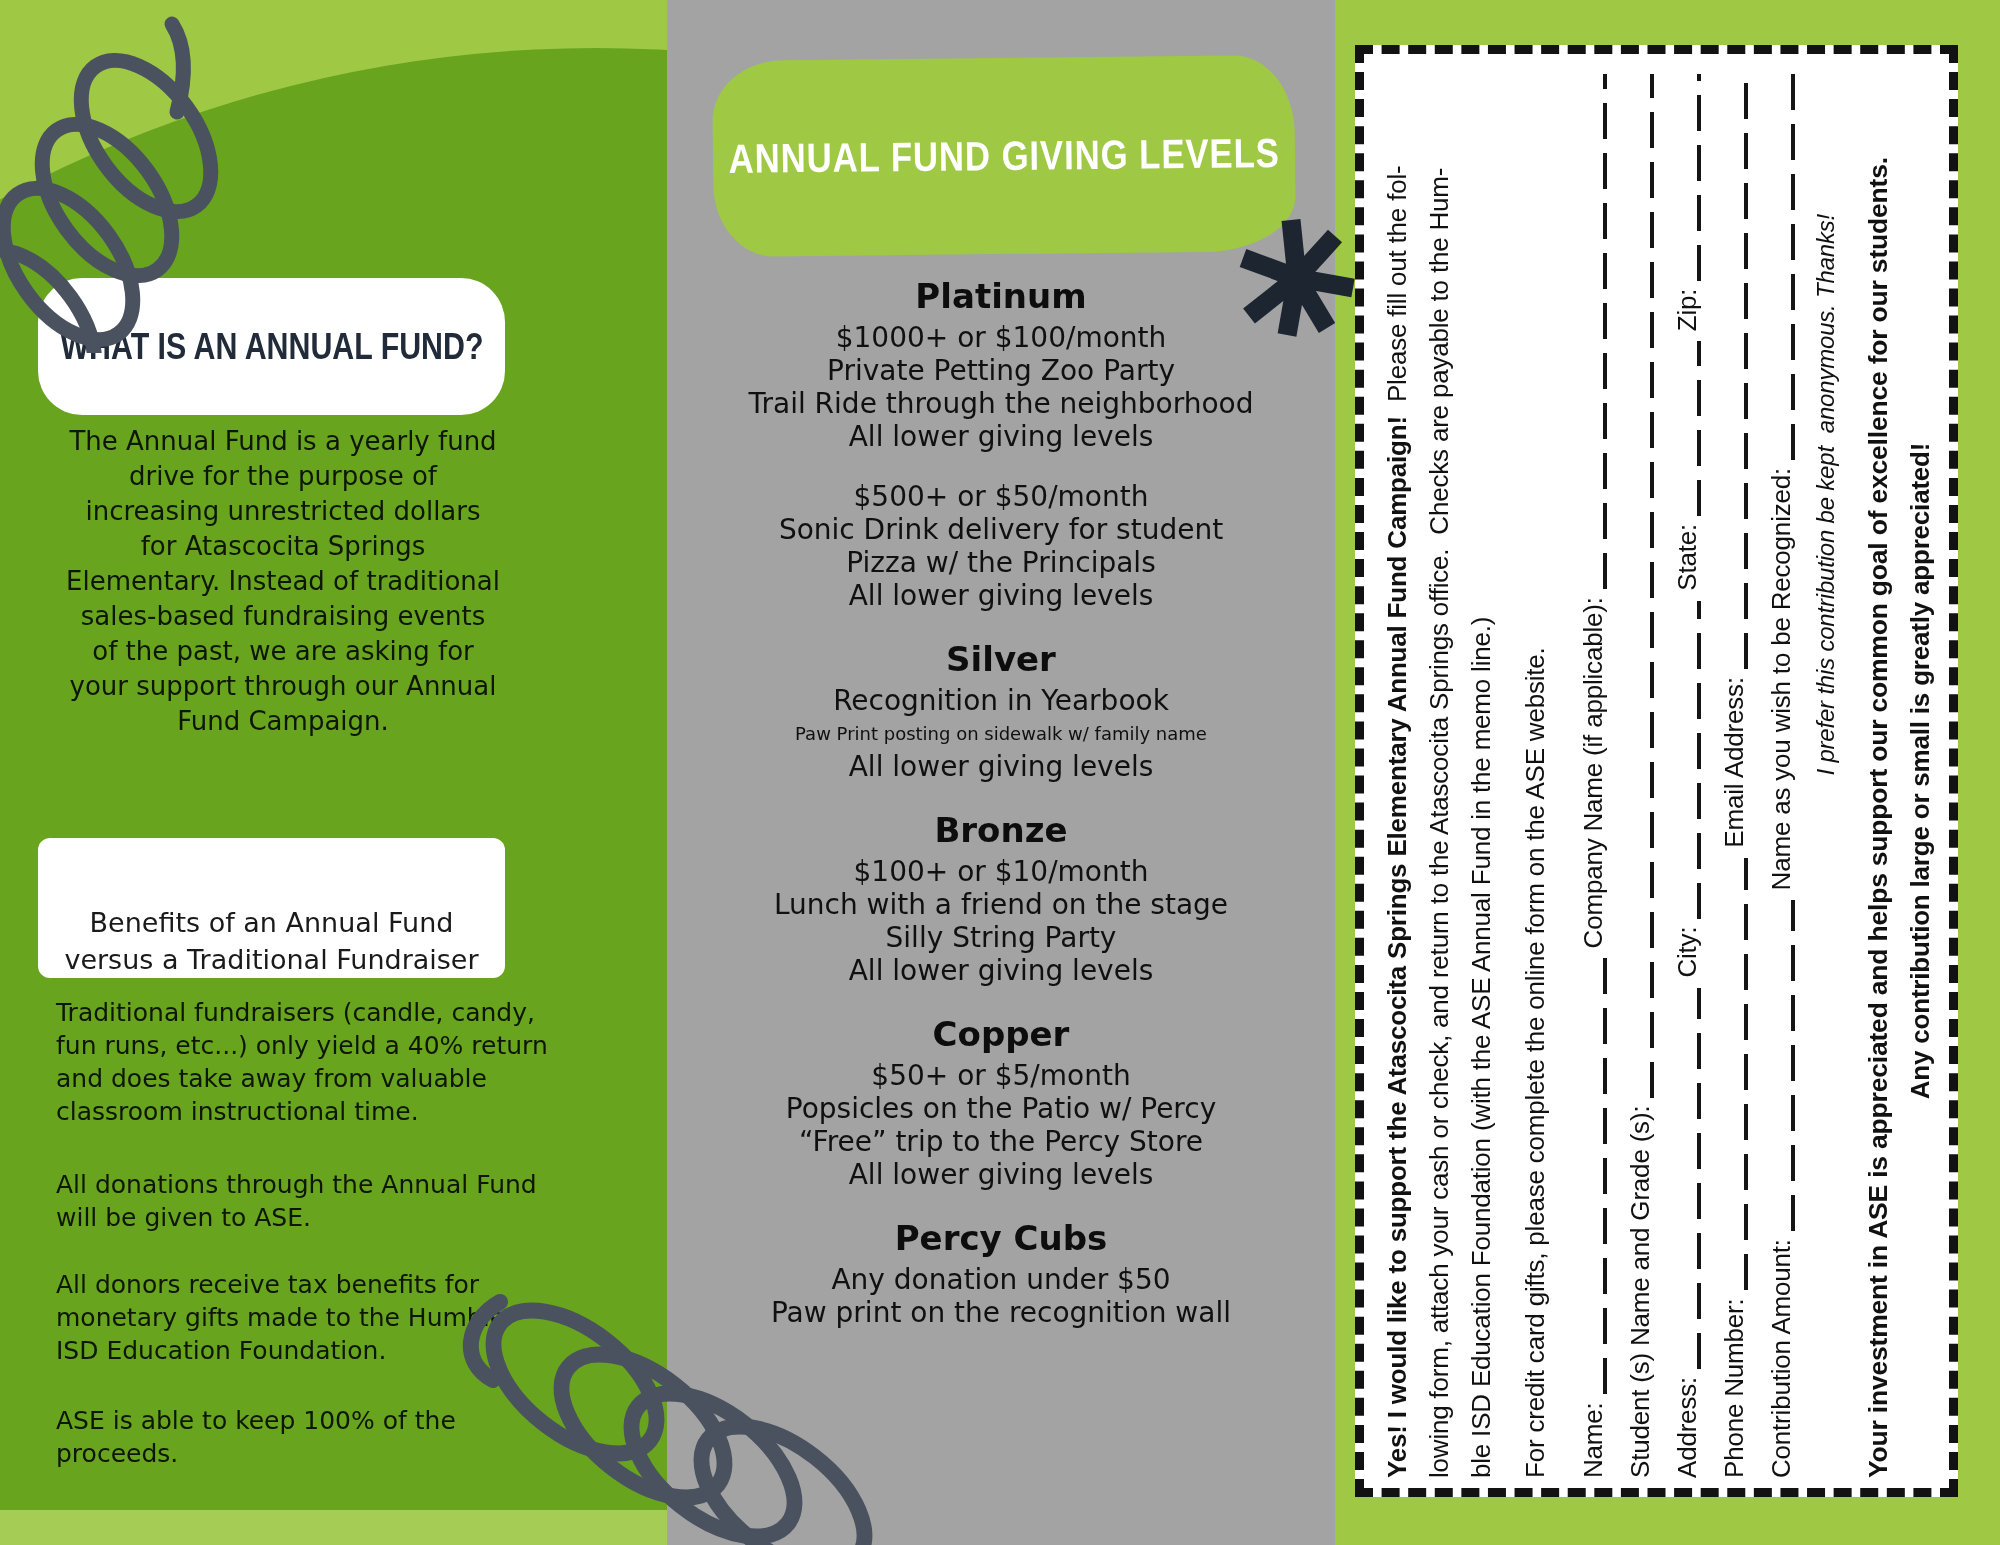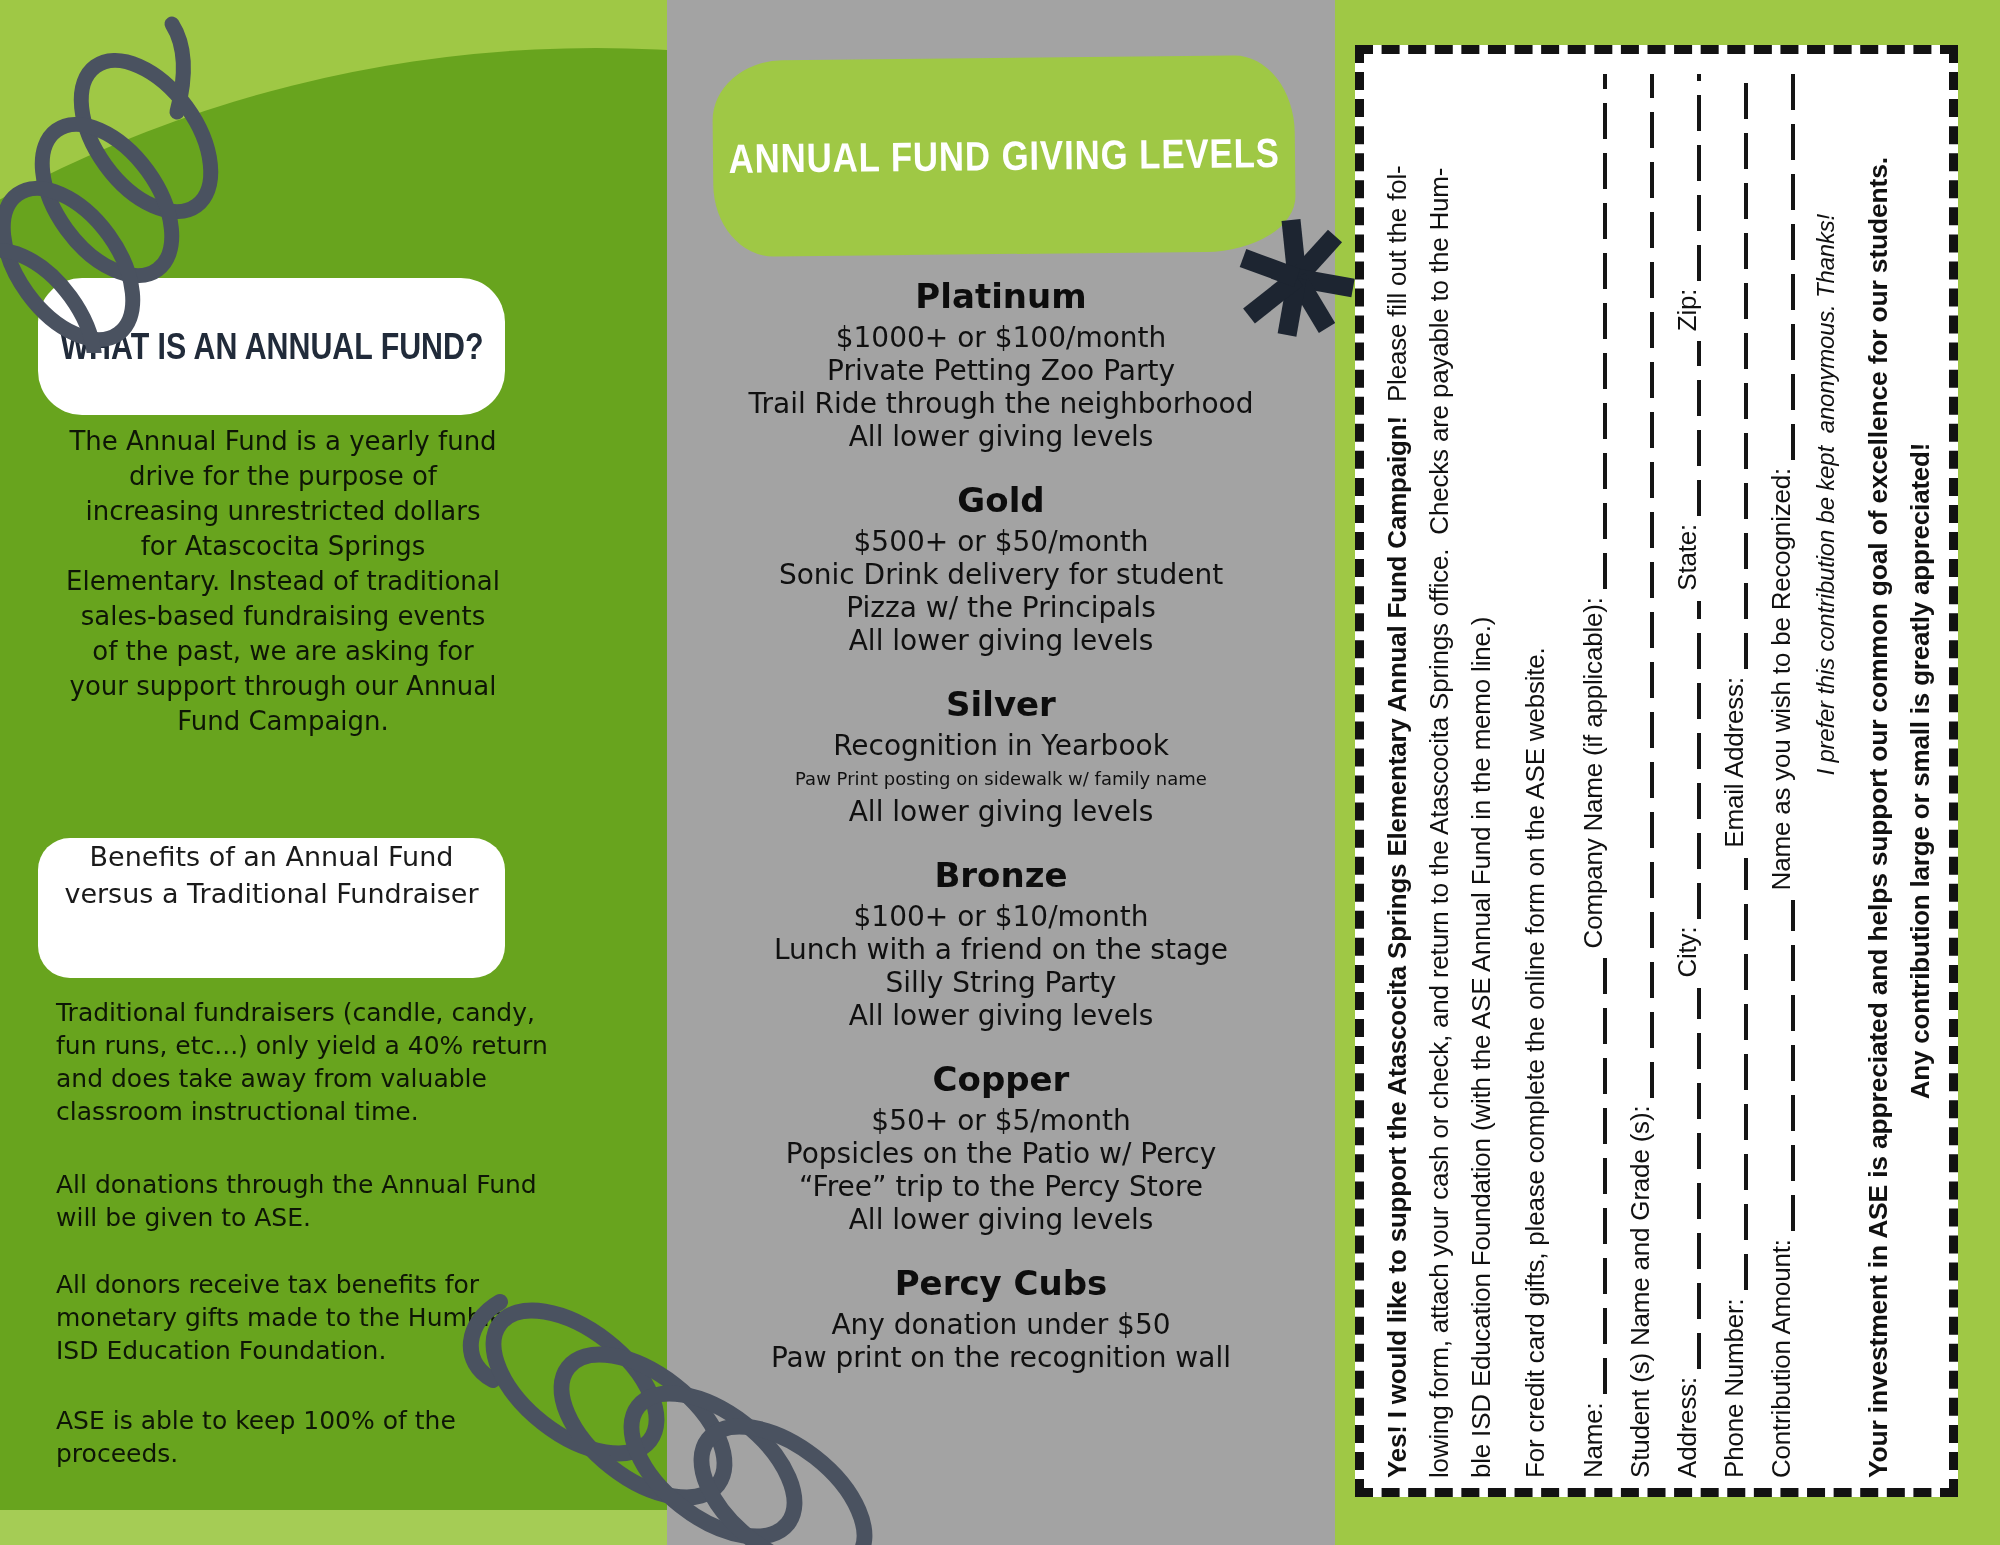--- a/index.html
+++ b/index.html
@@ -12,21 +12,21 @@
   .left-circle{position:absolute;left:-652px;top:48px;width:2496px;height:2496px;
                border-radius:50%;background:#68a41e;}
   .left-strip{position:absolute;left:0;top:1510px;width:667px;height:35px;background:#a5cc55;z-index:3;}
   .title-box{position:absolute;left:38px;top:278px;width:467px;height:137px;background:#ffffff;
              border-radius:44px;display:flex;align-items:center;justify-content:center;z-index:2;}
   .title-box h1{margin:0;font-family:"Liberation Sans",sans-serif;font-weight:bold;font-size:37px;
                 color:#212b3a;white-space:nowrap;transform:scaleX(.82);letter-spacing:0;}
   .para{position:absolute;color:#0e1606;z-index:2;white-space:pre-line;}
   .para-intro{left:28px;top:424px;width:510px;text-align:center;font-size:26px;line-height:35px;}
   .benefits-box{position:absolute;left:38px;top:838px;width:467px;height:140px;background:#ffffff;
-                border-radius:32px;display:flex;align-items:flex-start;justify-content:center;z-index:2;}
+                border-radius:12px;display:flex;align-items:flex-end;justify-content:center;z-index:2;}
   .benefits-box .bt{font-size:27px;line-height:37px;color:#1a1a1a;text-align:center;white-space:pre-line;}
   .p-left{left:56px;width:520px;text-align:left;font-size:25px;line-height:33px;}
   .p2{top:996px;} .p3{top:1168px;} .p4{top:1268px;} .p5{top:1404px;}
 
   
   .middle-panel{position:absolute;left:667px;top:0;width:668px;height:1545px;background:#a3a3a3;overflow:hidden;}
   .blob{position:absolute;left:46px;top:58px;width:582px;height:196px;background:#9fc845;
         border-radius:70px 60px 90px 60px / 60px 78px 55px 72px;transform:rotate(-.6deg);
         display:flex;align-items:center;justify-content:center;}
   .blob h2{margin:0;font-family:"Liberation Sans",sans-serif;font-weight:bold;font-size:41px;color:#ffffff;
@@ -112,21 +112,20 @@
     </div>
     <div class="levels">
         <section class="level">
           <h3>Platinum</h3>
           <p>$1000+ or $100/month</p>
           <p>Private Petting Zoo Party</p>
           <p>Trail Ride through the neighborhood</p>
           <p>All lower giving levels</p>
         </section>
         <section class="level">
-          <h3>Gold</h3>
           <p>$500+ or $50/month</p>
           <p>Sonic Drink delivery for student</p>
           <p>Pizza w/ the Principals</p>
           <p>All lower giving levels</p>
         </section>
         <section class="level">
           <h3>Silver</h3>
           <p>Recognition in Yearbook</p>
           <p class="small">Paw Print posting on sidewalk w/ family name</p>
           <p>All lower giving levels</p>

